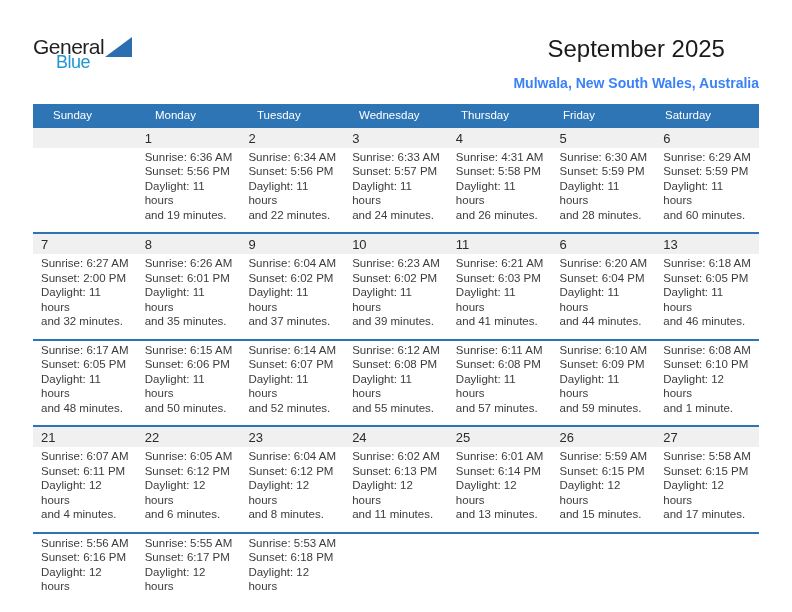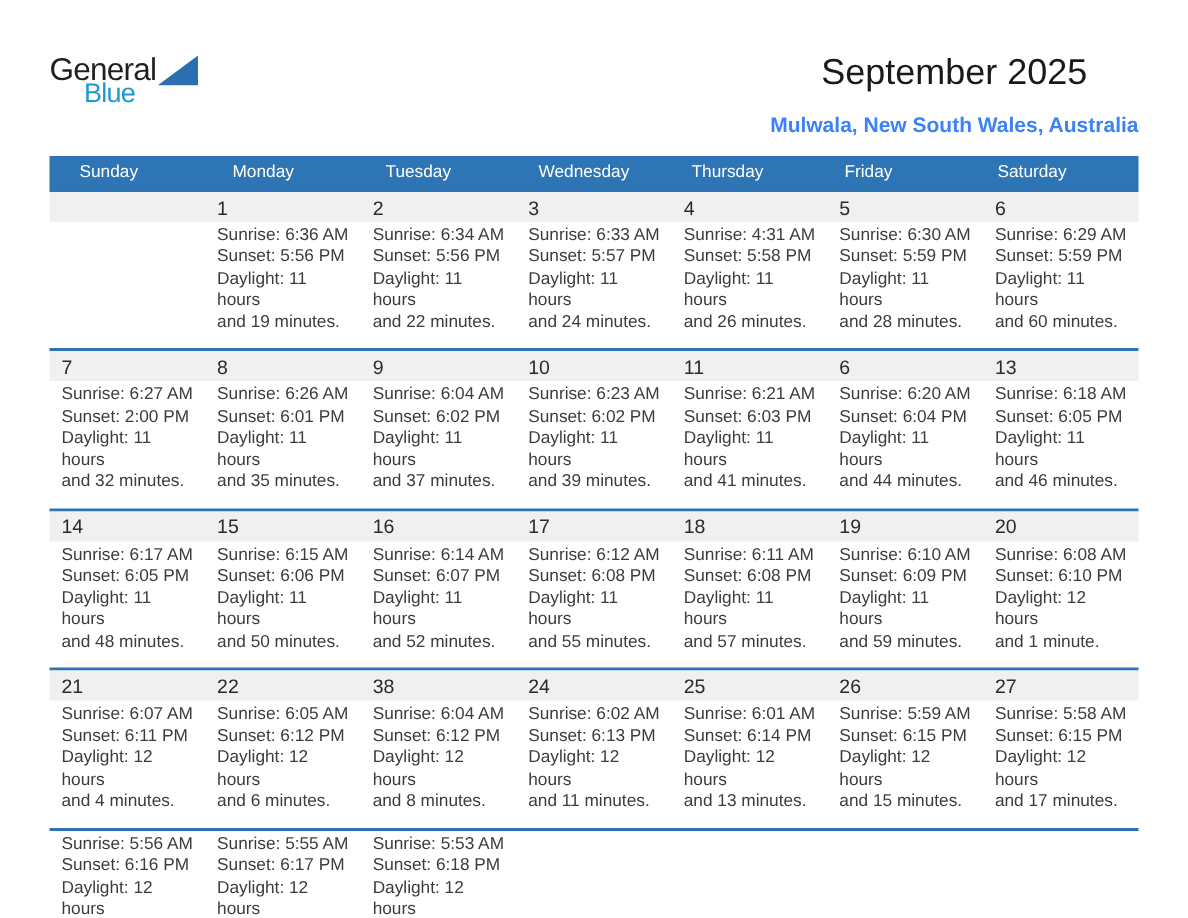--- a/index.html
+++ b/index.html
@@ -186,29 +186,20 @@
             </div>
             <div class="day-details">
               <div class="">Sunrise: 6:18 AM</div>
               <div class="">Sunset: 6:05 PM</div>
               <div class="">Daylight: 11 hours</div>
               <div class="">and 46 minutes.</div>
             </div>
           </div>
         </div>
         <div class="week-row">
-          <div class="number-band">
-            <div class="day-number">14</div>
-            <div class="day-number">15</div>
-            <div class="day-number">16</div>
-            <div class="day-number">17</div>
-            <div class="day-number">18</div>
-            <div class="day-number">19</div>
-            <div class="day-number">20</div>
-          </div>
           <div class="details-band">
             <div class="day-details">
               <div class="">Sunrise: 6:17 AM</div>
               <div class="">Sunset: 6:05 PM</div>
               <div class="">Daylight: 11 hours</div>
               <div class="">and 48 minutes.</div>
             </div>
             <div class="day-details">
               <div class="">Sunrise: 6:15 AM</div>
               <div class="">Sunset: 6:06 PM</div>
@@ -244,21 +235,21 @@
               <div class="">Sunset: 6:10 PM</div>
               <div class="">Daylight: 12 hours</div>
               <div class="">and 1 minute.</div>
             </div>
           </div>
         </div>
         <div class="week-row">
           <div class="number-band">
             <div class="day-number">21</div>
             <div class="day-number">22</div>
-            <div class="day-number">38</div>
+            <div class="day-number">23</div>
             <div class="day-number">24</div>
             <div class="day-number">25</div>
             <div class="day-number">26</div>
             <div class="day-number">27</div>
           </div>
           <div class="details-band">
             <div class="day-details">
               <div class="">Sunrise: 6:07 AM</div>
               <div class="">Sunset: 6:11 PM</div>
               <div class="">Daylight: 12 hours</div>

